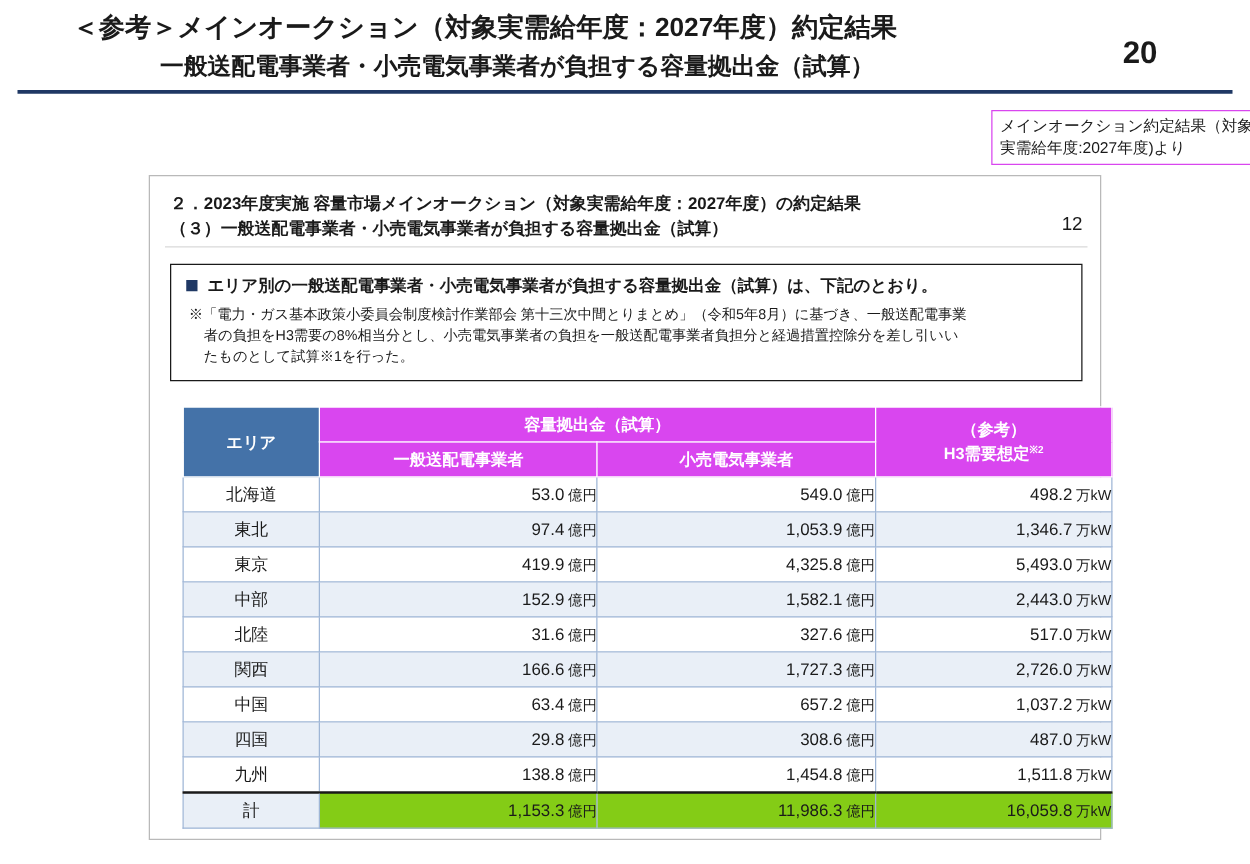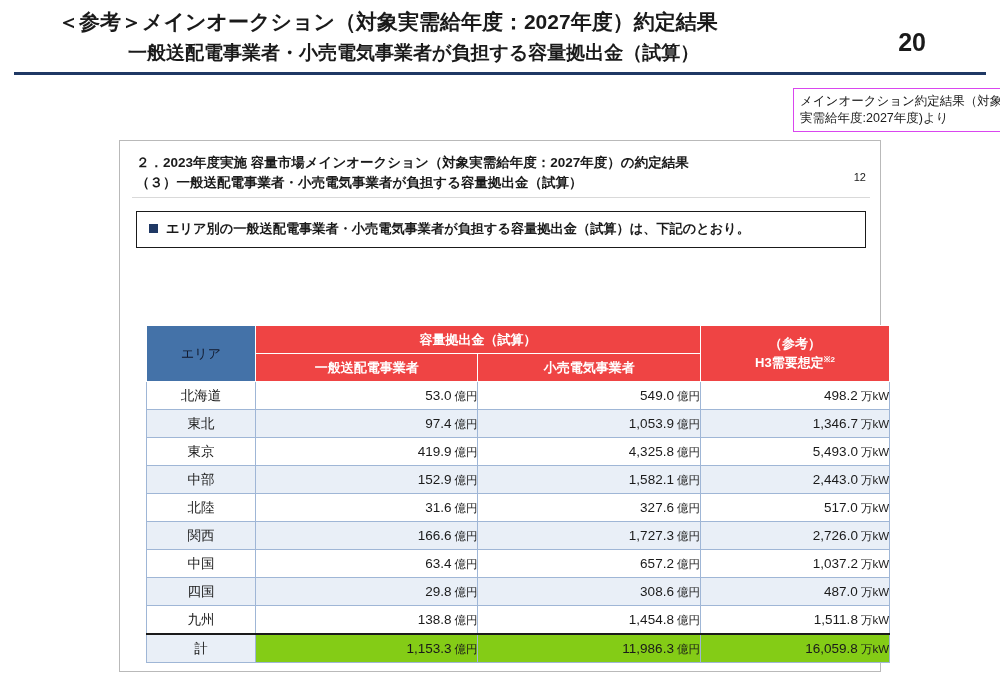--- a/index.html
+++ b/index.html
@@ -87,21 +87,21 @@
     top: 12px;
     width: 700px;
     font-size: 13.5px;
     font-weight: bold;
     line-height: 1.5;
   }
   .inner-page-num {
     position: absolute;
     right: 14px;
     top: 30px;
-    font-size: 11px;
+    font-size: 15px;
   }
   .inner-title-rule {
     position: absolute;
     left: 12px;
     top: 56px;
     width: 738px;
     height: 1px;
     background: #d9d9d9;
   }
 
@@ -158,31 +158,31 @@
     table-layout: fixed;
     font-size: 13px;
   }
   table.cap-table th,
   table.cap-table td {
     border: 1px solid #9fb6d6;
     padding: 0;
     height: 27px;
   }
   .th-head {
-    background: #ef4444;
+    background: #d946ef;
     color: #ffffff;
     font-weight: bold;
     text-align: center;
     font-size: 13px;
     border-color: #ffffff !important;
   }
   .th-area {
     background: #4472a8;
-    color: #0f172a;
-    font-weight: normal;
+    color: #ffffff;
+    font-weight: bold;
     text-align: center;
     border-color: #ffffff !important;
   }
   td.area-cell {
     text-align: center;
     background: #ffffff;
     font-size: 13.5px;
   }
   td.area-cell.alt {
     background: #e9eff7;
@@ -232,20 +232,25 @@
     <div>２．2023年度実施 容量市場メインオークション（対象実需給年度：2027年度）の約定結果</div>
     <div>（３）一般送配電事業者・小売電気事業者が負担する容量拠出金（試算）</div>
   </div>
   <div class="inner-page-num">12</div>
   <div class="inner-title-rule"></div>
 
   <div class="bullet-box">
     <div class="bullet-line">
       <span class="bullet-marker"></span>
       <span>エリア別の一般送配電事業者・小売電気事業者が負担する容量拠出金（試算）は、下記のとおり。</span>
+    </div>
+    <div class="note-text">
+      <span>※「電力・ガス基本政策小委員会制度検討作業部会 第十三次中間とりまとめ」（令和5年8月）に基づき、一般送配電事業</span>
+      <span class="indent">者の負担をH3需要の8%相当分とし、小売電気事業者の負担を一般送配電事業者負担分と経過措置控除分を差し引いい</span>
+      <span class="indent">たものとして試算※1を行った。</span>
     </div>
   </div>
 
 </div>
 
 <div class="table-wrap">
   <table class="cap-table">
     <colgroup>
       <col class="col-area">
       <col class="col-num">

